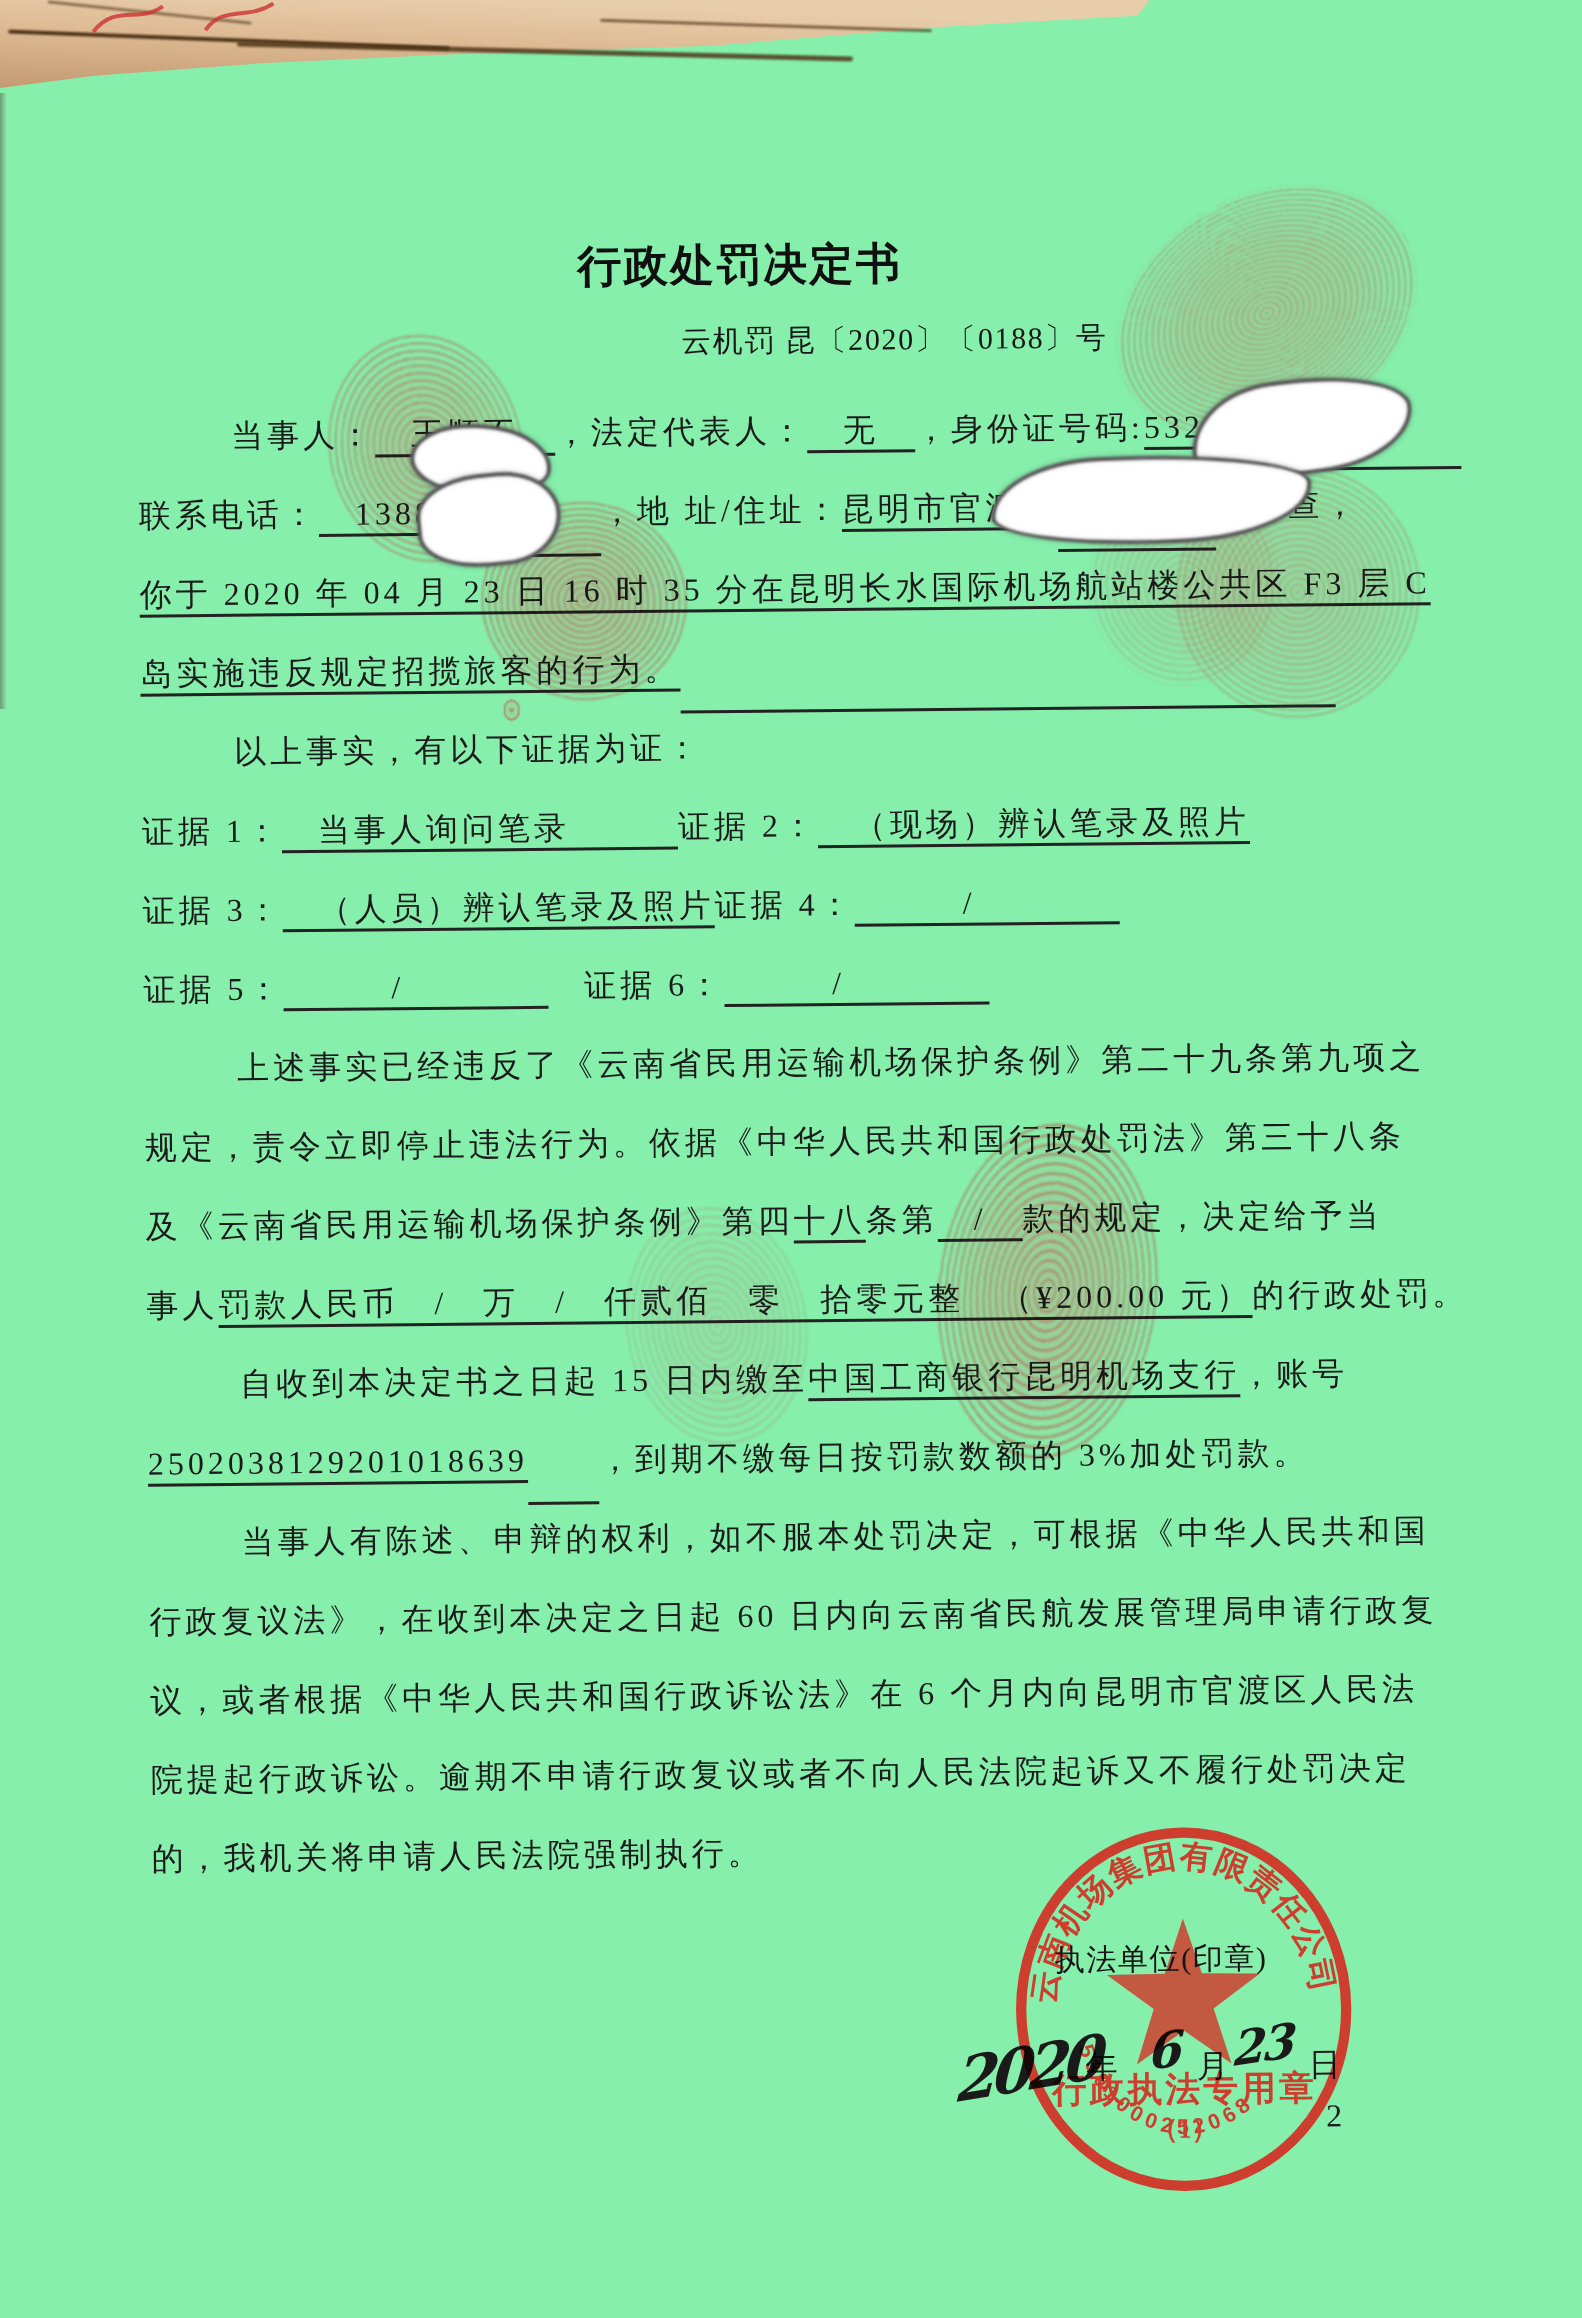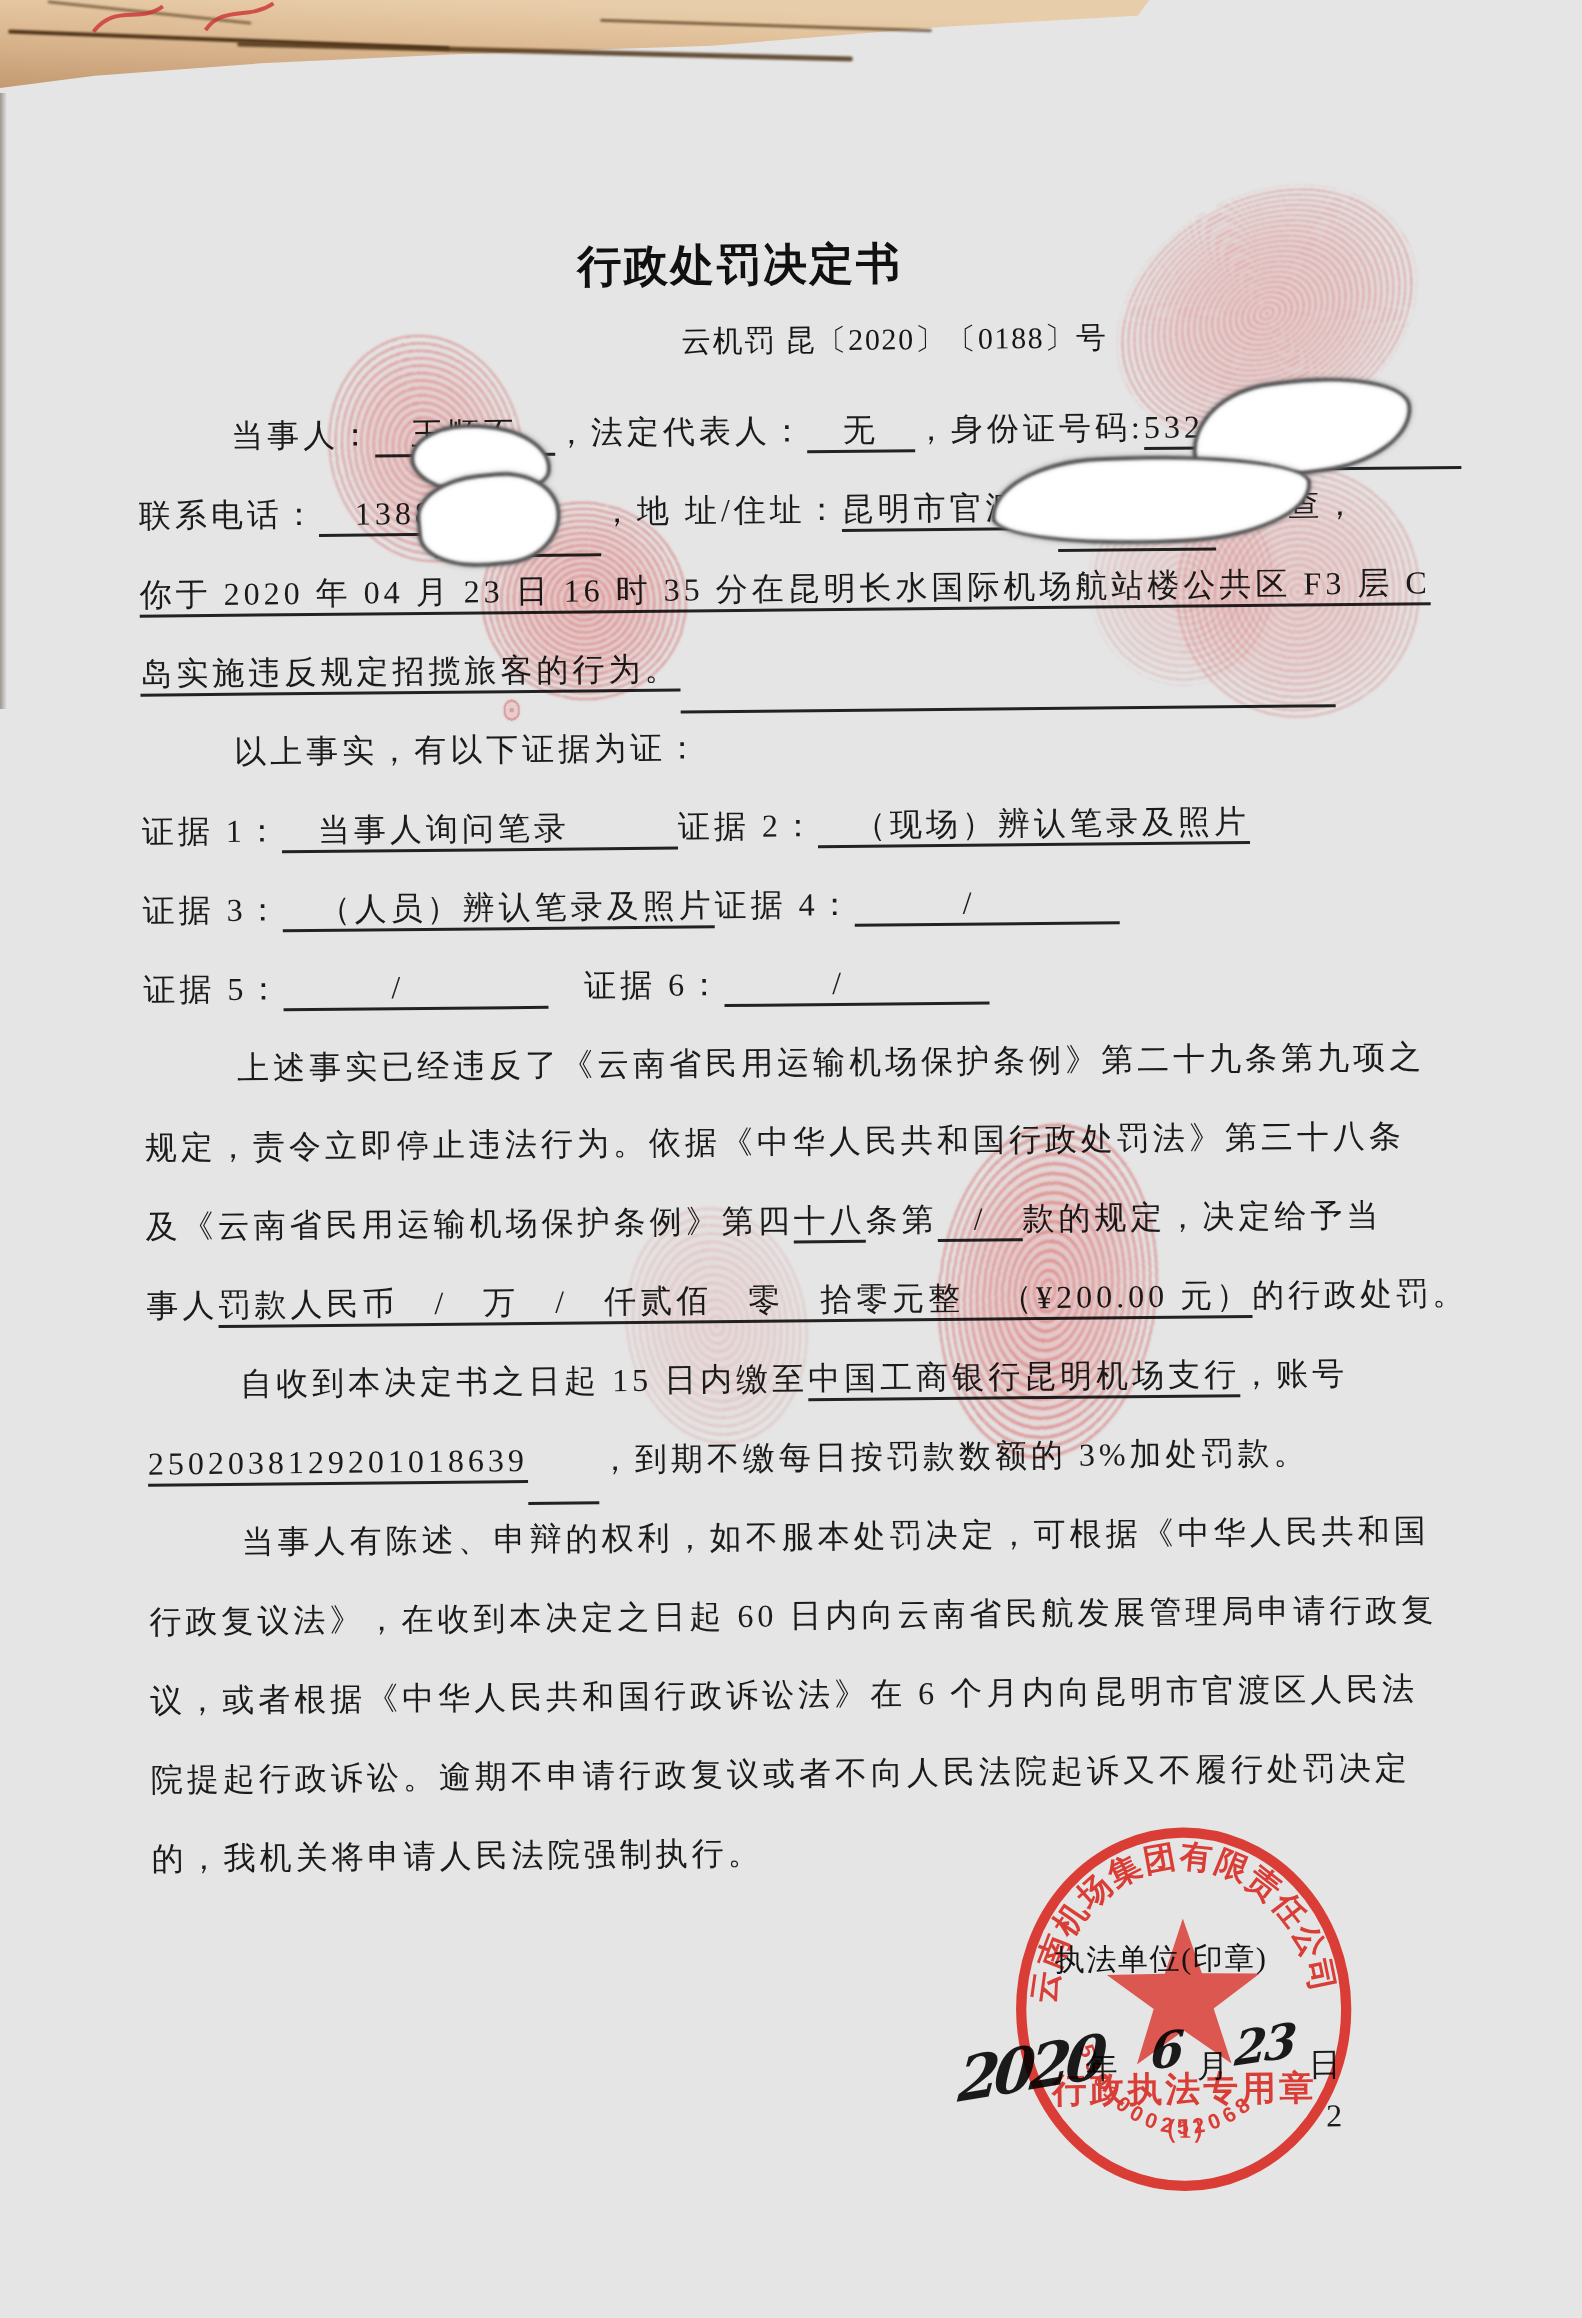--- a/index.html
+++ b/index.html
@@ -1,16 +1,16 @@
 <!DOCTYPE html>
 <html style="font-size:12.6px"><head>
 <meta charset="utf-8">
 <style>
   html,body{margin:0;padding:0;background:#888;}
-  .page{position:relative;width:1583px;height:2319px;background:#e5e5e5;overflow:hidden;
+  .page{position:relative;width:1583px;height:2319px;background:#86efac;overflow:hidden;
         font-family:"Liberation Serif","DejaVu Serif",serif;color:#1d1d1d;}
   
   .scan-band{position:absolute;top:0;left:0;width:1185px;height:88px;z-index:1;
     background:linear-gradient(2deg,#c49a72 0%,#dcb992 45%,#e8cdaa 80%);
     clip-path:polygon(0 0,97% 0,96% 18%,80% 30%,60% 52%,38% 62%,22% 72%,8% 86%,0 100%);}
   .streak{position:absolute;z-index:2;background:#503619;border-radius:2.4px;filter:blur(0.8px);}
   .s1{left:8px;top:38px;width:442px;height:4px;transform:rotate(2.2deg);}
   .s2{left:237px;top:49px;width:616px;height:4.7px;transform:rotate(1.4deg);opacity:.85;}
   .s3{left:600px;top:24px;width:332px;height:3.2px;transform:rotate(1.8deg);opacity:.7;}
   .s4{left:47px;top:11px;width:205px;height:3.2px;transform:rotate(6deg);opacity:.6;}

